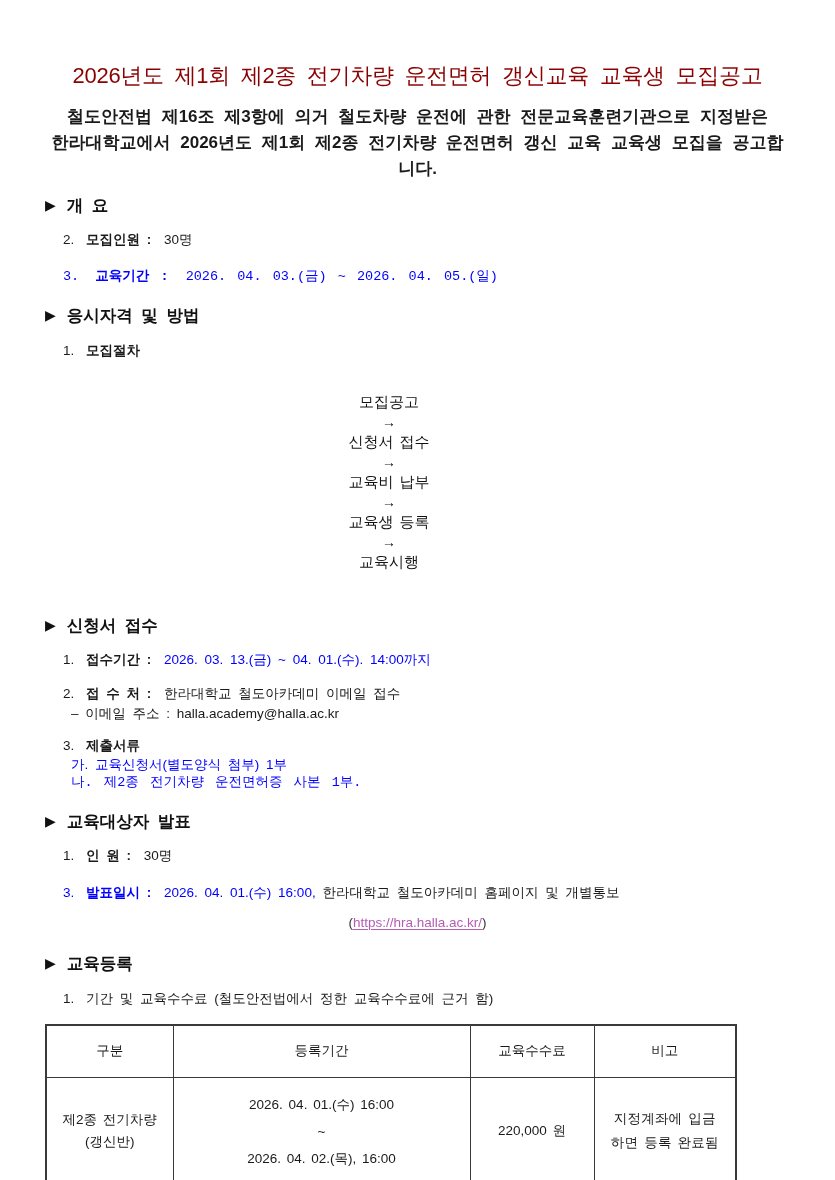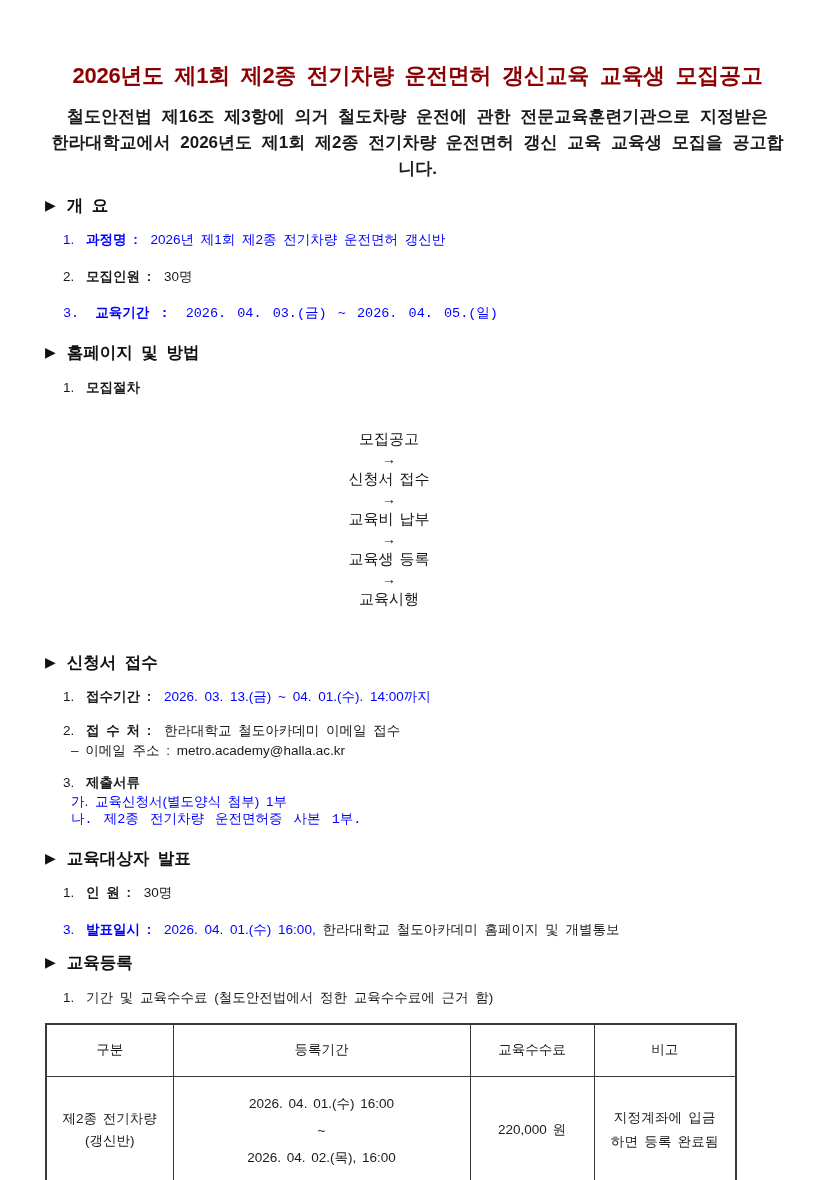--- a/index.html
+++ b/index.html
@@ -14,21 +14,21 @@
     box-sizing:border-box;
     padding:62px 45px 0 45px;
     background:#ffffff;
     font-family:"Liberation Sans","DejaVu Sans",sans-serif;
     color:#1a1a1a;
     overflow:hidden;
   }
   .title{
     margin:0 0 14px 0;
     font-size:22px;line-height:28px;
-    font-weight:bold;text-align:center;
+    font-weight:normal;text-align:center;
     letter-spacing:-0.3px;word-spacing:5px;
     color:var(--title-red);
   }
   .intro{margin:0 0 12px 0;text-align:center;}
   .intro-line{
     display:block;
     font-size:17px;line-height:26px;
     font-weight:bold;word-spacing:5px;
     color:#1a1a1a;
   }
@@ -107,39 +107,34 @@
 
   <div class="intro">
     <span class="intro-line">철도안전법 제16조 제3항에 의거 철도차량 운전에 관한 전문교육훈련기관으로 지정받은</span>
     <span class="intro-line">한라대학교에서 2026년도 제1회 제2종 전기차량 운전면허 갱신 교육 교육생 모집을 공고합니다.</span>
   </div>
 
   <div class="sec-head">
     <span class="bullet">▶</span>
     <span>개 요</span>
   </div>
-  <div class="item all-blue">
-    <span class="no">1.</span>
-    <span class="lbl">과정명 :</span>
-    <span class="val">2026년 제1회 제2종 전기차량 운전면허 갱신반</span>
-  </div>
   <div class="item">
     <span class="no">2.</span>
     <span class="lbl">모집인원 :</span>
     <span class="val">30명</span>
   </div>
   <div class="item all-blue mb18">
     <span class="no">3.</span>
     <span class="lbl">교육기간 :</span>
     <span class="val">2026. 04. 03.(금) ~ 2026. 04. 05.(일)</span>
   </div>
 
   <div class="sec-head mb16">
     <span class="bullet">▶</span>
-    <span>홈페이지 및 방법</span>
+    <span>응시자격 및 방법</span>
   </div>
   <div class="item mb32">
     <span class="no">1.</span>
     <span class="lbl">모집절차</span>
   </div>
   <div class="flow">
     <span class="step">모집공고</span>
     <span class="arrow">→</span>
     <span class="step">신청서 접수</span>
     <span class="arrow">→</span>
@@ -157,21 +152,21 @@
   <div class="item mb16">
     <span class="no">1.</span>
     <span class="lbl">접수기간 :</span>
     <span class="val val-blue">2026. 03. 13.(금) ~ 04. 01.(수). 14:00까지</span>
   </div>
   <div class="item tight">
     <span class="no">2.</span>
     <span class="lbl">접 수 처 :</span>
     <span class="val">한라대학교 철도아카데미 이메일 접수</span>
   </div>
-  <div class="sub">– 이메일 주소 : metro.academy@halla.ac.kr</div>
+  <div class="sub">– 이메일 주소 : halla.academy@halla.ac.kr</div>
   <div class="item tight1">
     <span class="no">3.</span>
     <span class="lbl">제출서류</span>
   </div>
   <div class="sub blue mb0">가. 교육신청서(별도양식 첨부) 1부</div>
   <div class="sub blue mb18">나. 제2종 전기차량 운전면허증 사본 1부.</div>
 
   <div class="sec-head">
     <span class="bullet">▶</span>
     <span>교육대상자 발표</span>
@@ -179,20 +174,23 @@
   <div class="item">
     <span class="no">1.</span>
     <span class="lbl">인 원 :</span>
     <span class="val">30명</span>
   </div>
   <div class="item all-blue mb8">
     <span class="no">3.</span>
     <span class="lbl">발표일시 :</span>
     <span class="val val-blue">2026. 04. 01.(수) 16:00,</span>
     <span class="val val-black">한라대학교 철도아카데미 홈페이지 및 개별통보</span>
+  </div>
+  <div class="url-line">
+    <span>(</span><a href="#">https://hra.halla.ac.kr/</a><span>)</span>
   </div>
 
   <div class="sec-head mb16">
     <span class="bullet">▶</span>
     <span>교육등록</span>
   </div>
   <div class="item mb16">
     <span class="no">1.</span>
     <span>기간 및 교육수수료 (철도안전법에서 정한 교육수수료에 근거 함)</span>
   </div>

